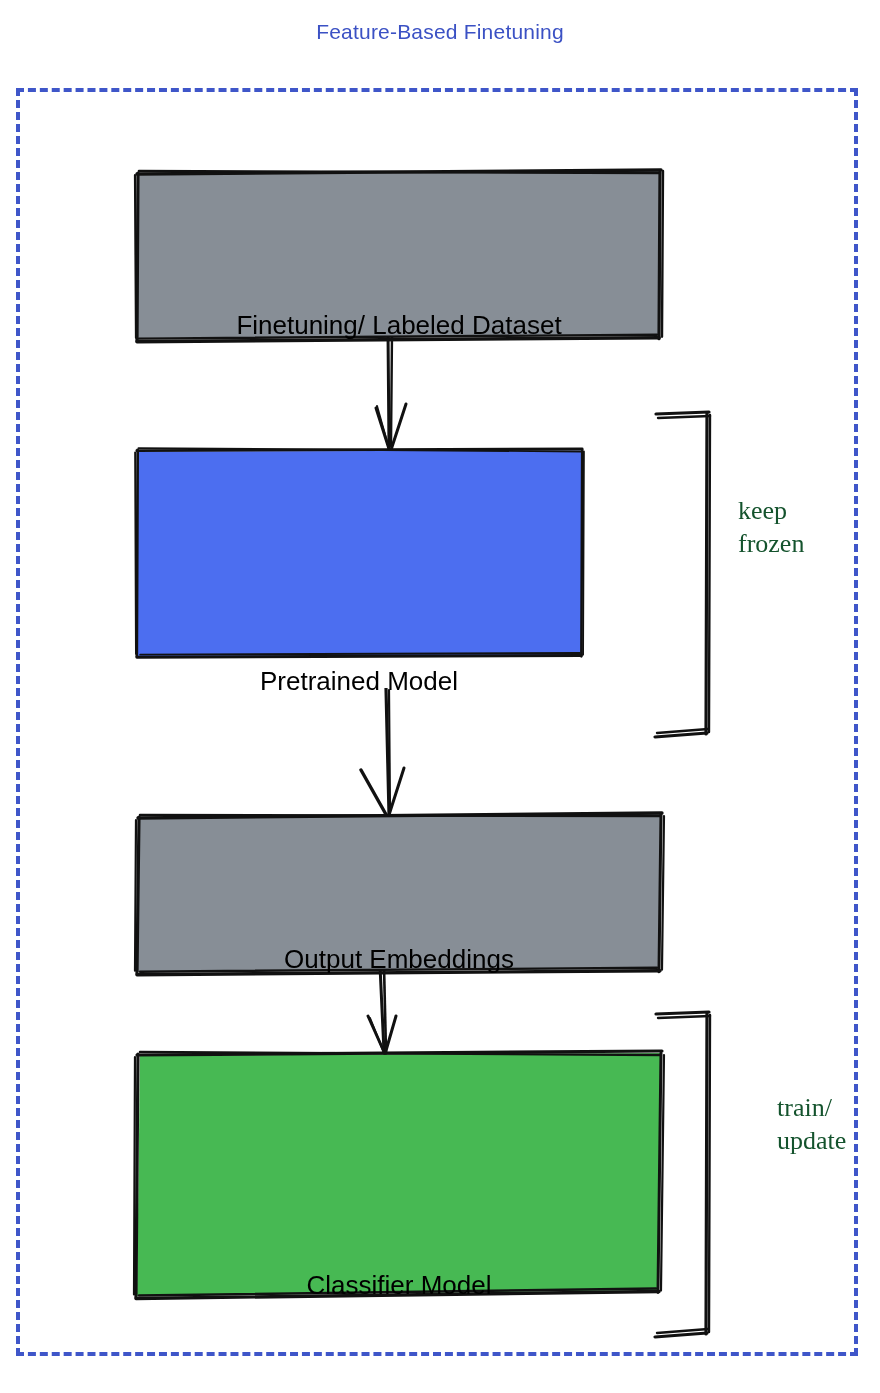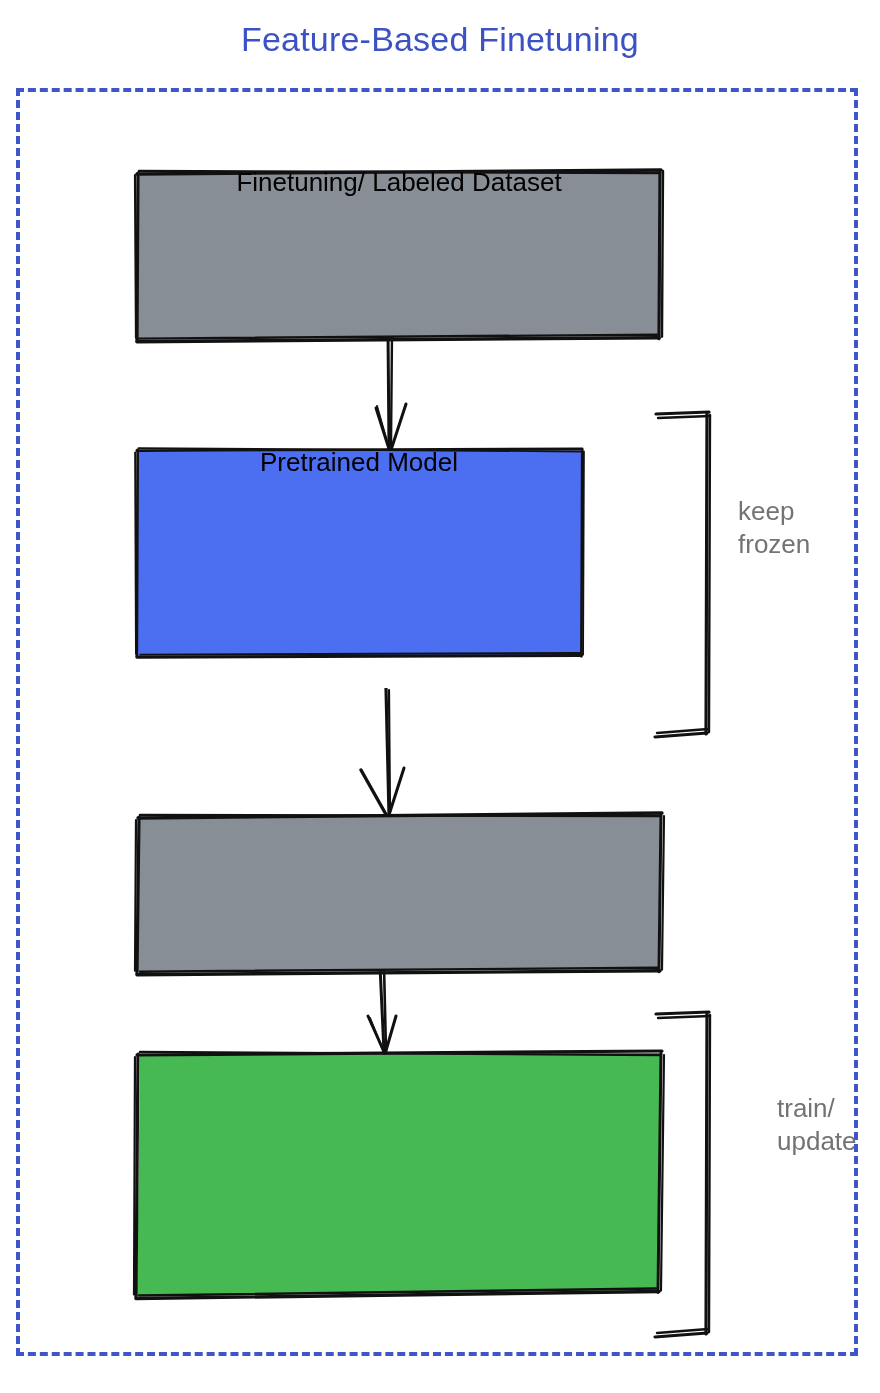--- a/index.html
+++ b/index.html
@@ -15,21 +15,21 @@
     font-family: "Liberation Sans", sans-serif;
   }
 
   
   #diagram-title {
     position: absolute;
     left: 0;
     top: 20px;
     width: 880px;
     text-align: center;
-    font-size: 34px;
+    font-size: 21px;
     letter-spacing: 0.2px;
     color: #3b51c4;
     font-family: "Liberation Sans", sans-serif;
   }
 
   
   #outer-container {
     position: absolute;
     left: 16px;
     top: 88px;
@@ -38,21 +38,21 @@
     border: 4px dashed #3f56c9;
     box-sizing: border-box;
     background: transparent;
   }
 
   
   .node {
     position: absolute;
     box-sizing: border-box;
     display: flex;
-    align-items: flex-start;
+    align-items: flex-end;
     justify-content: center;
     color: #000000;
     font-size: 26px;
     font-family: "Liberation Sans", sans-serif;
   }
   .node .node-label {
     position: relative;
     z-index: 3;
     padding: 0 10px;
     text-align: center;
@@ -88,24 +88,24 @@
   
   .bracket-svg {
     position: absolute;
     pointer-events: none;
   }
   #bracket-frozen { left: 652px; top: 408px;  width: 70px; height: 332px; }
   #bracket-train  { left: 652px; top: 1008px; width: 70px; height: 332px; }
 
   .side-label {
     position: absolute;
-    color: #737373;
+    color: #14532d;
     font-size: 26px;
     line-height: 1.25;
-    font-family: Liberation Sans, sans-serif;
+    font-family: Liberation Serif, serif;
     white-space: pre-line;
   }
   #label-keep-frozen { left: 738px; top: 495px;  width: 120px; }
   #label-train-update{ left: 777px; top: 1092px; width: 120px; }
 </style>
 </head>
 <body>
 
 <div id="diagram-title">Feature-Based Finetuning</div>
 
@@ -178,20 +178,21 @@
   <svg class="sketch-edge" viewBox="0 0 540 174" preserveAspectRatio="none">
     <path d="M8,11 L533,6" stroke="#111111" stroke-width="3.4" fill="none" stroke-linecap="round"></path>
     <path d="M10,8 L532,9" stroke="#111111" stroke-width="2.4" fill="none" stroke-linecap="round"></path>
     <path d="M532,7 L530,165" stroke="#111111" stroke-width="3" fill="none" stroke-linecap="round"></path>
     <path d="M535,9 L533,163" stroke="#111111" stroke-width="2.2" fill="none" stroke-linecap="round"></path>
     <path d="M531,164 L7,168" stroke="#111111" stroke-width="3.4" fill="none" stroke-linecap="round"></path>
     <path d="M528,161 L10,165" stroke="#111111" stroke-width="2.4" fill="none" stroke-linecap="round"></path>
     <path d="M9,10 L7,167" stroke="#111111" stroke-width="3.2" fill="none" stroke-linecap="round"></path>
     <path d="M6,13 L5,164" stroke="#111111" stroke-width="2.2" fill="none" stroke-linecap="round"></path>
   </svg>
+  <span class="node-label">Output Embeddings</span>
 </div>
 
 <svg class="arrow-svg" id="arrow-3" viewBox="0 0 100 92">
   <path d="M40,0 L44,86" stroke="#111111" stroke-width="3" fill="none" stroke-linecap="round"></path>
   <path d="M44,0 L46,86" stroke="#111111" stroke-width="2.6" fill="none" stroke-linecap="round"></path>
   <path d="M28,50 L45,88" stroke="#111111" stroke-width="3" fill="none" stroke-linecap="round"></path>
   <path d="M56,50 L45,88" stroke="#111111" stroke-width="3" fill="none" stroke-linecap="round"></path>
   <path d="M30,52 L44,87" stroke="#111111" stroke-width="2" fill="none" stroke-linecap="round"></path>
 </svg>
 
@@ -202,20 +203,21 @@
   <svg class="sketch-edge" viewBox="0 0 540 262" preserveAspectRatio="none">
     <path d="M7,10 L533,6" stroke="#111111" stroke-width="3.2" fill="none" stroke-linecap="round"></path>
     <path d="M10,7 L532,10" stroke="#111111" stroke-width="2.4" fill="none" stroke-linecap="round"></path>
     <path d="M532,8 L529,248" stroke="#111111" stroke-width="3" fill="none" stroke-linecap="round"></path>
     <path d="M535,10 L532,246" stroke="#111111" stroke-width="2.2" fill="none" stroke-linecap="round"></path>
     <path d="M530,247 L6,254" stroke="#111111" stroke-width="3.4" fill="none" stroke-linecap="round"></path>
     <path d="M527,244 L9,251" stroke="#111111" stroke-width="2.4" fill="none" stroke-linecap="round"></path>
     <path d="M8,9 L6,253" stroke="#111111" stroke-width="3.2" fill="none" stroke-linecap="round"></path>
     <path d="M5,12 L4,250" stroke="#111111" stroke-width="2.2" fill="none" stroke-linecap="round"></path>
   </svg>
+  <span class="node-label">Classifier Model</span>
 </div>
 
 <svg class="bracket-svg" id="bracket-train" viewBox="0 0 70 332">
   <path d="M4,6 L57,4" stroke="#111111" stroke-width="3.2" fill="none" stroke-linecap="round"></path>
   <path d="M6,10 L58,8" stroke="#111111" stroke-width="2.4" fill="none" stroke-linecap="round"></path>
   <path d="M55,5 L54,326" stroke="#111111" stroke-width="3.2" fill="none" stroke-linecap="round"></path>
   <path d="M58,7 L57,324" stroke="#111111" stroke-width="2.4" fill="none" stroke-linecap="round"></path>
   <path d="M55,325 L3,329" stroke="#111111" stroke-width="3.2" fill="none" stroke-linecap="round"></path>
   <path d="M56,321 L5,325" stroke="#111111" stroke-width="2.4" fill="none" stroke-linecap="round"></path>
 </svg>

